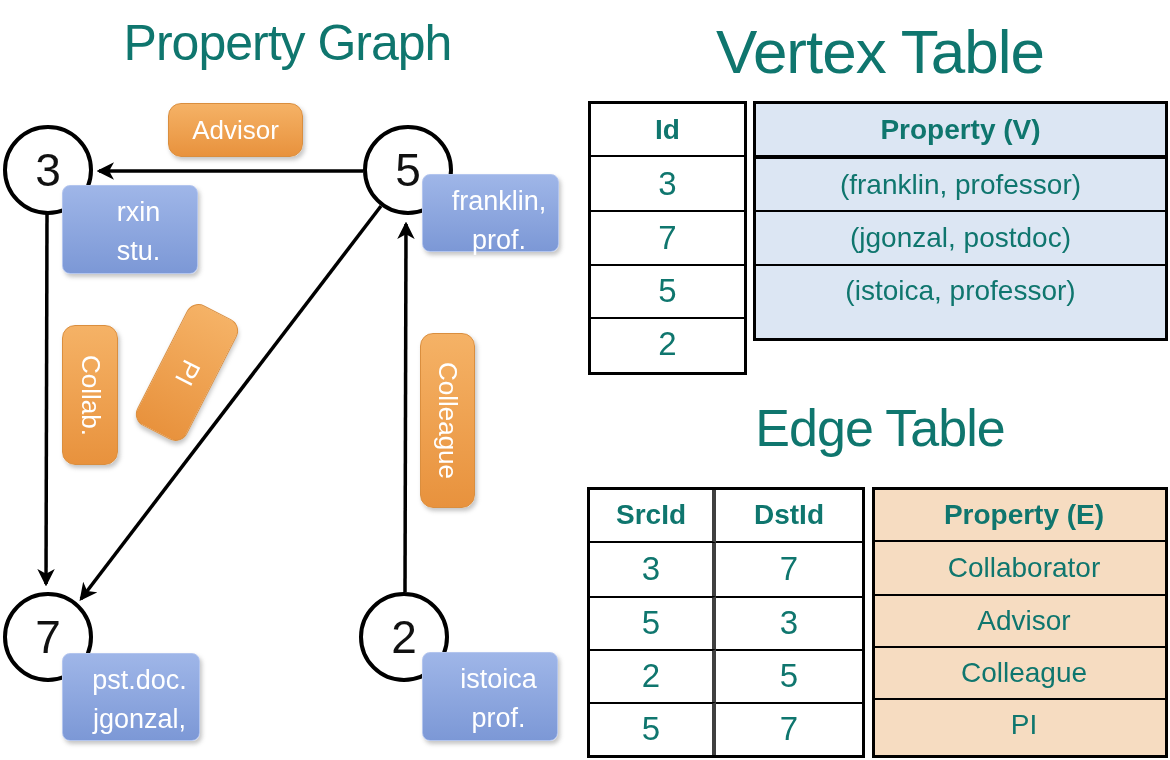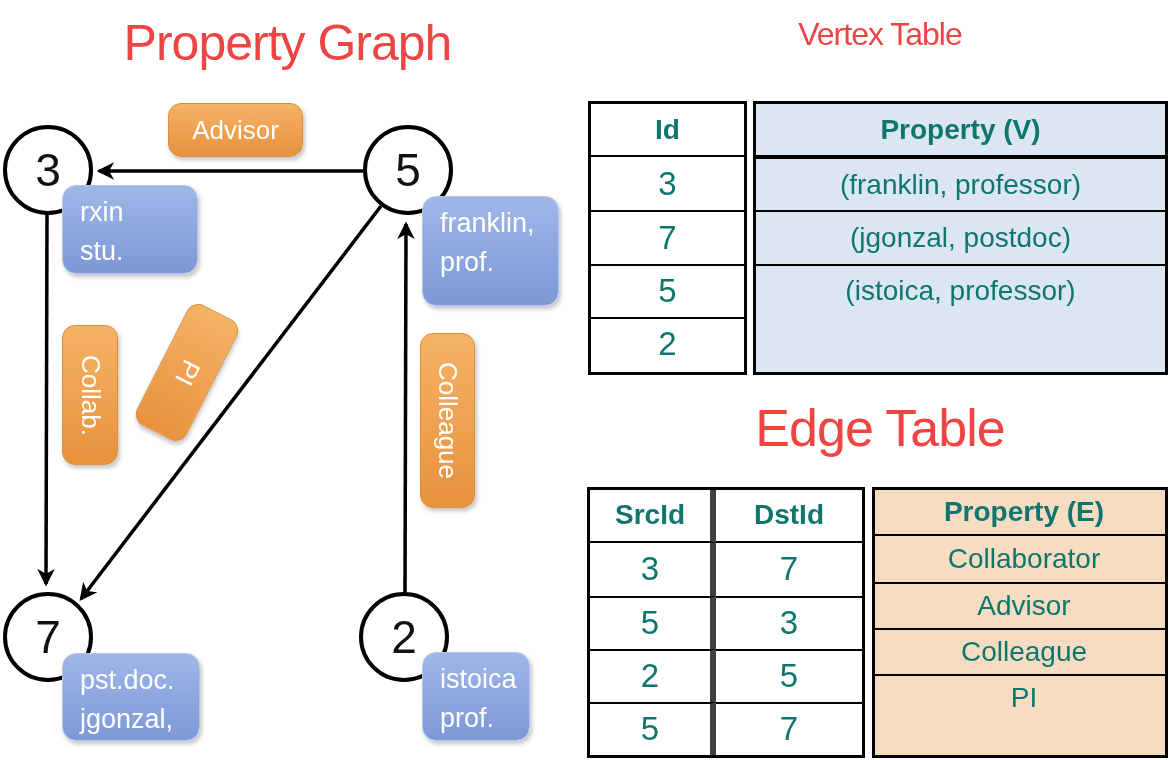--- a/index.html
+++ b/index.html
@@ -1,43 +1,43 @@
 <!DOCTYPE html>
 <html style="--edge-badge-top: #f5b266; --edge-badge-bottom: #e8923d; --vertex-box-top: #9fb6e8; --vertex-box-bottom: #7c98d6; --vertex-table-fill: #dce6f3; --edge-table-fill: #f6dcc1;"><head>
 <meta charset="utf-8">
 <style>
   html,body{margin:0;padding:0;background:#fff;}
   body{font-family:"Liberation Sans","DejaVu Sans",sans-serif;color:#111;}
   #stage{position:relative;width:1170px;height:760px;background:#fff;overflow:hidden;}
 
   
   .big-title{position:absolute;text-align:center;font-size:50px;letter-spacing:-1px;
-             color:#ef4444;font-weight:400;white-space:nowrap;}
+             color:#0f766e;font-weight:400;white-space:nowrap;}
   #pg-title{left:0;top:14px;width:575px;}
-  #vt-title{left:590px;top:16px;width:580px;font-size:32px;}
+  #vt-title{left:590px;top:16px;width:580px;font-size:62px;}
   #et-title{left:590px;top:398px;width:580px;font-size:52px;}
 
   
   #edges-svg{position:absolute;left:0;top:0;z-index:1;}
   .vertex-circle{position:absolute;width:82px;height:82px;border:4px solid #000;
                  border-radius:50%;background:#fff;z-index:2;display:flex;
                  align-items:center;justify-content:center;font-size:46px;line-height:1;}
   #circle-3{left:3px;top:125px;}
   #circle-5{left:363px;top:125px;}
   #circle-7{left:3px;top:592px;}
   #circle-2{left:359px;top:592px;}
 
-  .vbox{position:absolute;z-index:3;border-radius:14px;color:#fff;
+  .vbox{position:absolute;z-index:3;border-radius:8px;color:#fff;
         background:linear-gradient(180deg,var(--vertex-box-top,#9fb6e8) 0%,var(--vertex-box-bottom,#7c98d6) 100%);
         border:1px solid #b3c5ee;box-shadow:2px 3px 4px rgba(110,110,110,.4);
-        font-size:27px;line-height:39px;padding:7px 0 0 17px;box-sizing:border-box;}
+        font-size:27px;line-height:39px;padding:7px 0 0 17px;box-sizing:border-box;text-align:center;}
   #box-rxin{left:62px;top:185px;width:136px;height:89px;}
-  #box-franklin{left:422px;top:196px;width:137px;height:110px;}
+  #box-franklin{left:422px;top:174px;width:137px;height:78px;}
   #box-jgonzal{left:62px;top:653px;width:138px;height:88px;}
-  #box-istoica{left:422px;top:652px;width:108px;height:89px;}
+  #box-istoica{left:422px;top:652px;width:136px;height:89px;}
 
   .ebadge{position:absolute;z-index:3;border-radius:13px;color:#fff;
           background:linear-gradient(180deg,var(--edge-badge-top,#f5b266) 0%,var(--edge-badge-bottom,#e8923d) 100%);
           border:1px solid #da8e3e;box-shadow:2px 3px 4px rgba(110,110,110,.4);
           display:flex;align-items:center;justify-content:center;
           font-size:26px;box-sizing:border-box;}
   #badge-advisor{left:168px;top:103px;width:135px;height:54px;}
   #badge-collab{left:62px;top:325px;width:56px;height:140px;}
   #badge-pi{left:159px;top:305px;width:56px;height:135px;transform:rotate(27deg);}
   #badge-colleague{left:420px;top:333px;width:55px;height:175px;}
@@ -47,29 +47,29 @@
   .tblbox{position:absolute;border:3px solid #000;background:#fff;box-sizing:border-box;}
   .cell{display:flex;align-items:center;justify-content:center;box-sizing:border-box;
         font-size:28px;color:#0f766e;}
   .cell.num{font-size:33px;}
   .cell.head{font-weight:bold;font-size:28px;}
   .rowline{border-top:2px solid #000;}
   .headline{border-bottom:2px solid #000;}
 
   
   #vt-left{left:588px;top:101px;width:159px;height:274px;}
-  #vt-right{left:753px;top:101px;width:415px;height:274px;background:var(--vertex-table-fill,#dce6f3);}
+  #vt-right{left:753px;top:101px;width:415px;height:240px;background:var(--vertex-table-fill,#dce6f3);}
   #vt-left .cell,#vt-right .cell{height:53.2px;}
   
   #et-left{left:587px;top:487px;width:278px;height:271px;display:grid;
            grid-template-columns:126px 146px;}
   #et-right{left:872px;top:487px;width:296px;height:271px;background:var(--edge-table-fill,#f6dcc1);}
   #et-left .cell{height:52.6px;}
-  #et-right .cell{height:46px;padding-left:8px;}
-  .colline{border-right:6px solid #404040;}
+  #et-right .cell{height:52px;padding-left:8px;}
+  .colline{border-right:4px solid #404040;}
 </style>
 </head>
 <body>
 
 <div id="stage">
 
   <div class="big-title" id="pg-title">Property Graph</div>
   <div class="big-title" id="vt-title">Vertex Table</div>
   <div class="big-title" id="et-title">Edge Table</div>
 

